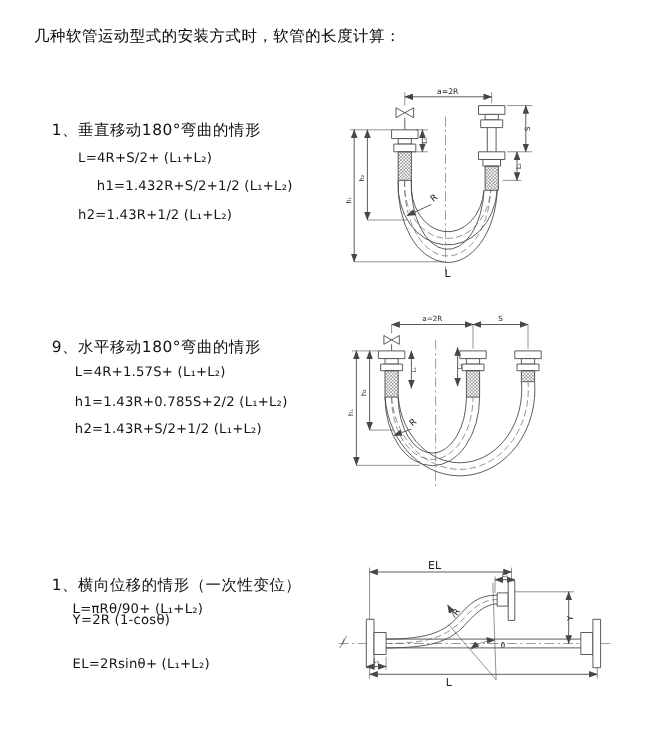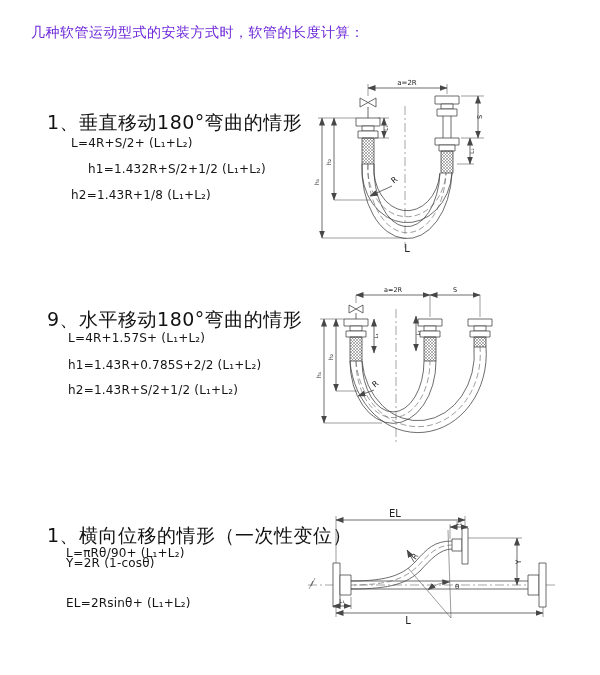--- a/index.html
+++ b/index.html
@@ -3,43 +3,43 @@
 <meta charset="utf-8">
 <style>
   html,body{margin:0;padding:0;}
   body{
     width:600px;height:675px;position:relative;overflow:hidden;
     background:#ffffff;
     font-family:"DejaVu Sans","Liberation Sans",sans-serif;
     color:#1a1a1a;
   }
   .abs{position:absolute;}
-  .page-title{left:31px;top:24px;font-size:14px;letter-spacing:0.5px;color:#6d28d9;}
-  .sec-heading{font-size:19px;color:#111;letter-spacing:0.5px;text-align:center;}
+  .page-title{left:31px;top:24px;font-size:14px;letter-spacing:0.5px;color:#000000;}
+  .sec-heading{font-size:14px;color:#111;letter-spacing:0.5px;text-align:center;}
   .formula{font-size:12px;color:#151515;letter-spacing:0.2px;white-space:pre;}
   svg{position:absolute;overflow:visible;}
   svg line, svg path, svg rect, svg polyline{vector-effect:non-scaling-stroke;}
   .ln{stroke:#474747;stroke-width:0.8;fill:none;}
   .thin{stroke:#5a5a5a;stroke-width:0.6;fill:none;}
   .cl{stroke:#6a6a6a;stroke-width:0.6;fill:none;stroke-dasharray:9 3 2 3;}
   .hosed{stroke:#5a5a5a;stroke-width:0.6;fill:none;stroke-dasharray:6 3;}
   .fit{stroke:#474747;stroke-width:0.8;fill:#ffffff;}
   .hat{stroke:#474747;stroke-width:0.8;}
   .valve{fill:none;stroke:#474747;stroke-width:0.8;}
   svg text{fill:#222;font-family:"DejaVu Sans",sans-serif;}
 </style>
 </head>
 <body>
 
 <div class="abs page-title">几种软管运动型式的安装方式时，软管的长度计算：</div>
 
 <div class="abs sec-heading" style="left:47px;top:110px;">1、垂直移动180°弯曲的情形</div>
 <div class="abs formula" style="left:71px;top:136px;">L=4R+S/2+ (L₁+L₂)</div>
 <div class="abs formula" style="left:71px;top:162px;margin-left:17px;">h1=1.432R+S/2+1/2 (L₁+L₂)</div>
-<div class="abs formula" style="left:71px;top:188px;">h2=1.43R+1/8 (L₁+L₂)</div>
+<div class="abs formula" style="left:71px;top:188px;">h2=1.43R+1/2 (L₁+L₂)</div>
 
 <div class="abs sec-heading" style="left:47px;top:307px;">9、水平移动180°弯曲的情形</div>
 <div class="abs formula" style="left:68px;top:331px;">L=4R+1.57S+ (L₁+L₂)</div>
 <div class="abs formula" style="left:68px;top:358px;">h1=1.43R+0.785S+2/2 (L₁+L₂)</div>
 <div class="abs formula" style="left:68px;top:383px;">h2=1.43R+S/2+1/2 (L₁+L₂)</div>
 
 <div class="abs sec-heading" style="left:47px;top:523px;">1、横向位移的情形（一次性变位）</div>
 <div class="abs formula" style="left:66px;top:546px;text-align:center;">L=πRθ/90+ (L₁+L₂)</div>
 <div class="abs formula" style="left:66px;top:556px;">Y=2R (1-cosθ)</div>
 <div class="abs formula" style="left:66px;top:596px;">EL=2Rsinθ+ (L₁+L₂)</div>

